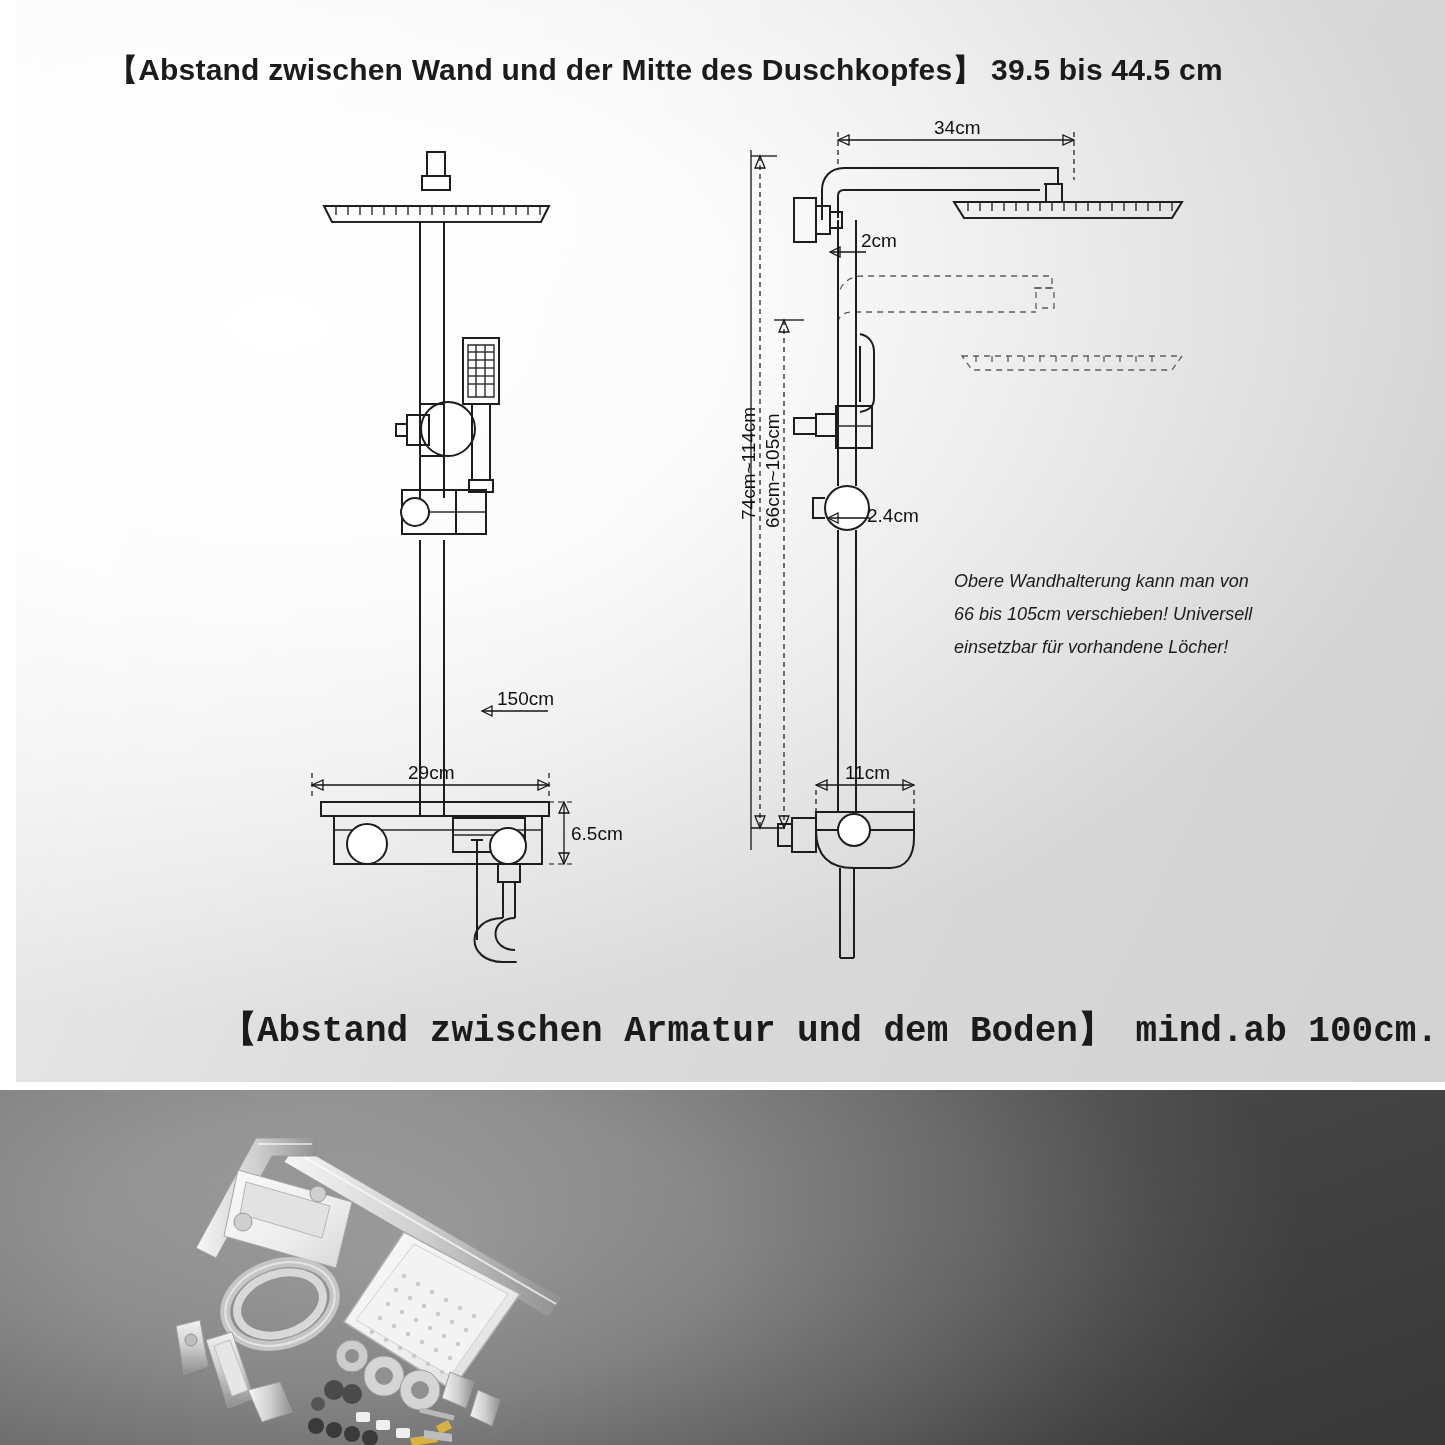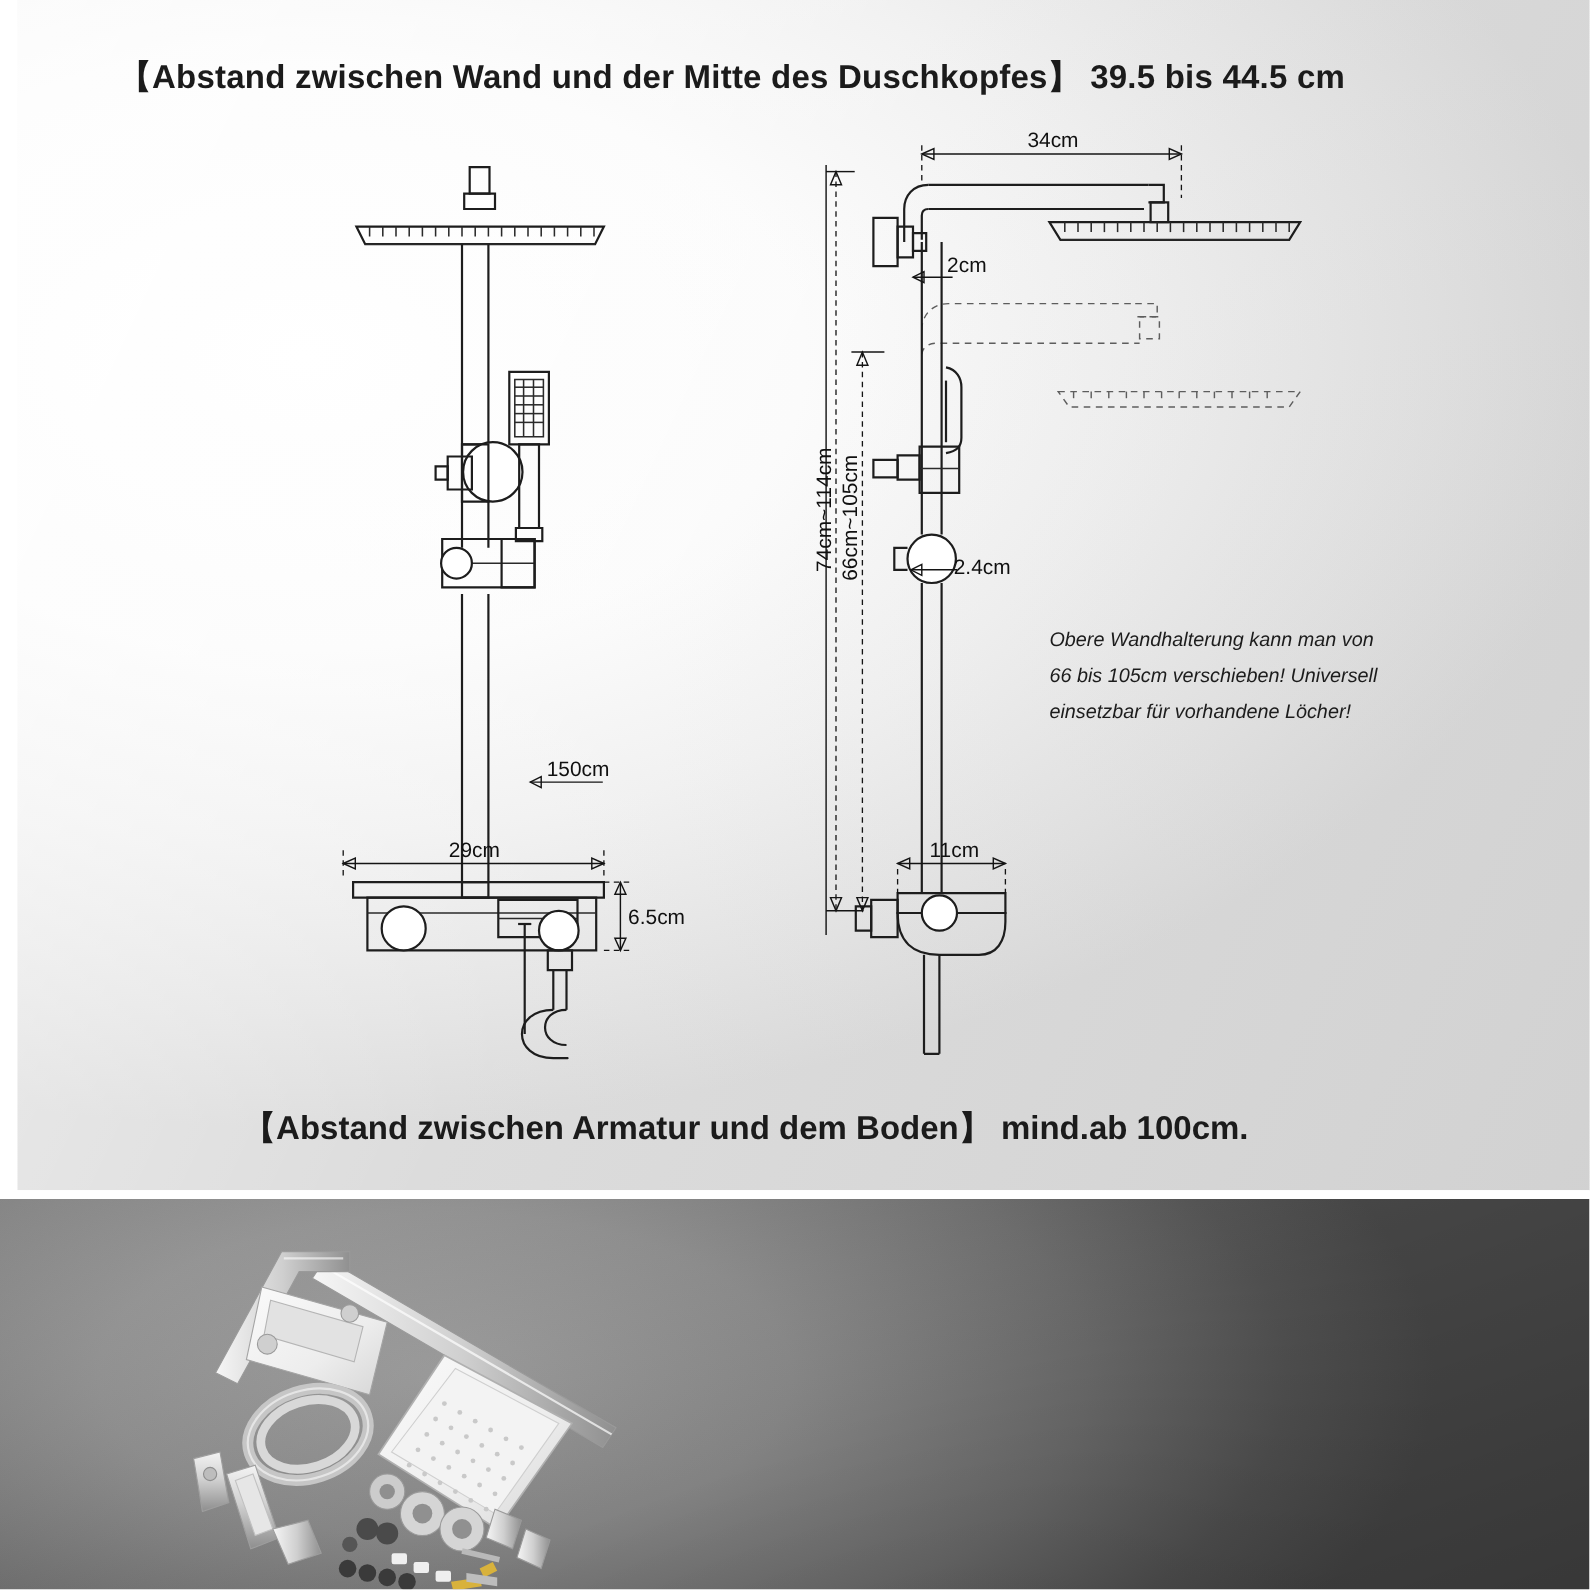--- a/index.html
+++ b/index.html
@@ -45,21 +45,22 @@
   }
   #note-top {
     left: 92px;
     top: 50px;
     font-size: 30px;
     letter-spacing: 0.2px;
   }
   #note-bottom {
     left: 205px;
     top: 1005px;
-    font-size: 30px;
+    font-size: 36px;
+    font-family: Liberation Mono, monospace;
   }
 
   #svg-draw {
     position: absolute;
     left: 0; top: 0;
     width: 1445px;
     height: 1082px;
     z-index: 3;
   }
 

